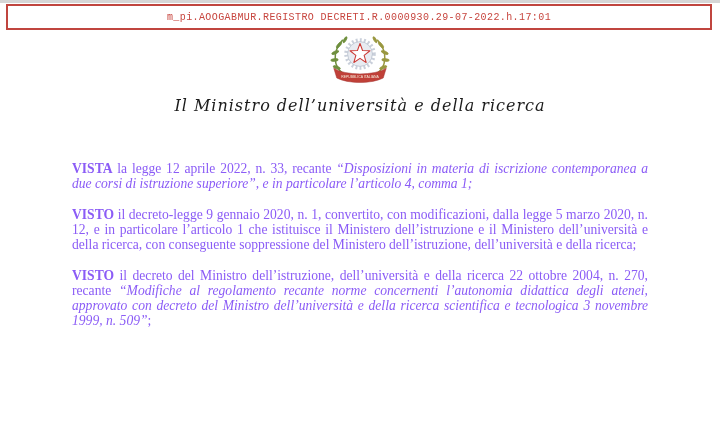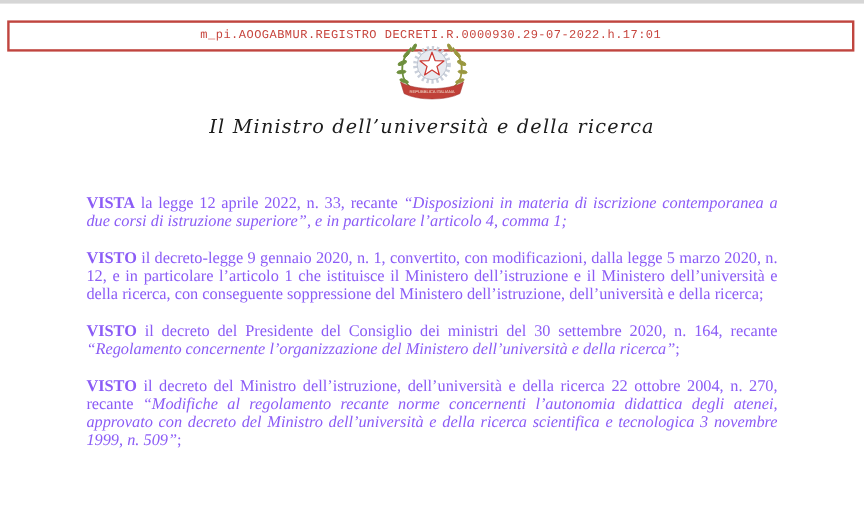--- a/index.html
+++ b/index.html
@@ -20,21 +20,20 @@
   }
   .stamp-box {
     position: absolute;
     left: 6px; top: 4px;
     width: 706px; height: 26px;
     border: 2px solid #c0453f;
     background: #ffffff;
     display: flex;
     align-items: center;
     justify-content: center;
-    margin-top: 13px;
   }
   .stamp-text {
     font-family: "Liberation Mono", monospace;
     font-size: 10px;
     letter-spacing: 0.4px;
     color: #c7453e;
     white-space: nowrap;
   }
   .emblem-wrap {
     position: absolute;
@@ -119,22 +118,19 @@
   <div class="doc-body">
 
     <p class="para">
       <span class="lead">VISTA</span><span> la legge 12 aprile 2022, n. 33, recante </span><span class="quote">“Disposizioni in materia di iscrizione contemporanea a due corsi di istruzione superiore”, e in particolare l’articolo 4, comma 1;</span><span></span>
     </p>
 
     <p class="para">
       <span class="lead">VISTO</span><span> il decreto-legge 9 gennaio 2020, n. 1, convertito, con modificazioni, dalla legge 5 marzo 2020, n. 12, e in particolare l’articolo 1 che istituisce il Ministero dell’istruzione e il Ministero dell’università e della ricerca, con conseguente soppressione del Ministero dell’istruzione, dell’università e della ricerca;</span><span class="quote"></span><span></span>
     </p>
 
-    <p class="para">
-      <span class="lead">VISTO</span><span> il decreto del Presidente del Consiglio dei ministri del 30 settembre 2020, n. 164, recante </span><span class="quote">“Regolamento concernente l’organizzazione del Ministero dell’università e della ricerca”</span><span>;</span>
-    </p>
 
     <p class="para">
       <span class="lead">VISTO</span><span> il decreto del Ministro dell’istruzione, dell’università e della ricerca 22 ottobre 2004, n. 270, recante </span><span class="quote">“Modifiche al regolamento recante norme concernenti l’autonomia didattica degli atenei, approvato con decreto del Ministro dell’università e della ricerca scientifica e tecnologica 3 novembre 1999, n. 509”</span><span>;</span>
     </p>
 
   </div>
 </div>
 
 </body></html>

